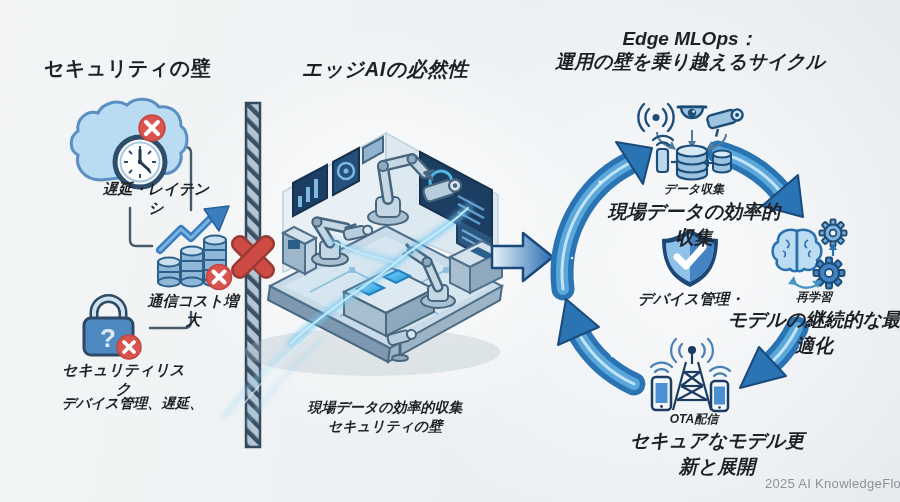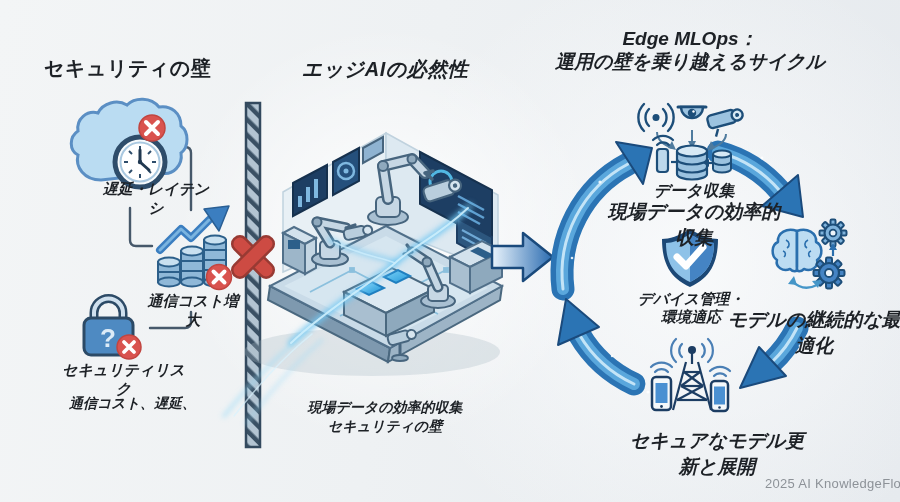--- a/index.html
+++ b/index.html
@@ -14,21 +14,21 @@
       radial-gradient(circle at 385px 235px, rgba(255,255,255,.95), rgba(255,255,255,0) 36%),
       radial-gradient(circle at 690px 265px, rgba(251,252,253,.85), rgba(251,252,253,0) 42%),
       linear-gradient(100deg,#f3f5f6 0%,#eef1f3 45%,#e6eaee 100%);
   }
   svg.art{position:absolute;left:0;top:0;z-index:1;}
   .lbl{position:absolute;z-index:2;color:#1d2126;font-weight:700;white-space:nowrap;}
   .ctr{text-align:center;white-space:normal;font-style:italic;}
   .t-big{font-size:20px;letter-spacing:.5px;}
   .t-right{font-size:19px;line-height:23px;}
   .item{font-size:15px;}
-  .step{font-size:16px;}
+  .step{font-size:12px;}
   .desc{font-size:19px;font-weight:600;}
   .cap{font-size:14px;line-height:19px;}
   .footer{font-size:13px;font-weight:400;color:#8d9298;letter-spacing:.3px;}
 </style>
 </head>
 <body>
 
 <div class="stage">
 
 <svg class="art" width="900" height="502" viewBox="0 0 900 502">
@@ -433,35 +433,36 @@
 <div class="lbl t-big ctr" style="left:295px;top:56px;width:180px;">エッジAIの必然性</div>
 <div class="lbl t-right ctr" style="left:535px;top:27px;width:310px;">
   <div>Edge MLOps：</div>
   <div>運用の壁を乗り越えるサイクル</div>
 </div>
 
 <div class="lbl item ctr" style="left:68px;top:180px;width:118px;margin-left:29px;">遅延・レイテンシ</div>
 <div class="lbl item ctr" style="left:140px;top:292px;width:106px;text-align:center;">通信コスト増大</div>
 <div class="lbl item ctr" style="left:45px;top:361px;width:125px;margin-left:16px;">セキュリティリスク</div>
 <div class="lbl cap ctr" style="left:40px;top:394px;width:185px;">
-  <div>通信コスト、遅延、</div>
+  <div>デバイス管理、遅延、</div>
 </div>
 
 <div class="lbl cap ctr" style="left:285px;top:398px;width:200px;">
   <div>現場データの効率的収集</div>
   <div>セキュリティの壁</div>
 </div>
 
 <div class="lbl step ctr" style="left:624px;top:181px;width:140px;">データ収集</div>
 <div class="lbl desc ctr" style="left:599px;top:199px;width:190px;">現場データの効率的収集</div>
 
+<div class="lbl step ctr" style="left:764px;top:289px;width:100px;">再学習</div>
 <div class="lbl desc ctr" style="left:722px;top:307px;width:184px;">モデルの継続的な最適化</div>
 
+<div class="lbl step ctr" style="left:624px;top:411px;width:140px;">OTA配信</div>
 <div class="lbl desc ctr" style="left:623px;top:428px;width:188px;">セキュアなモデル更新と展開</div>
 
 <div class="lbl item ctr" style="left:624px;top:290px;width:134px;line-height:18px;">
   <div>デバイス管理・</div>
-  <div>環境適応</div>
 </div>
 
 <div class="lbl footer" style="left:765px;top:476px;">2025 AI KnowledgeFlow</div>
 
 </div>
 
 </body></html>

